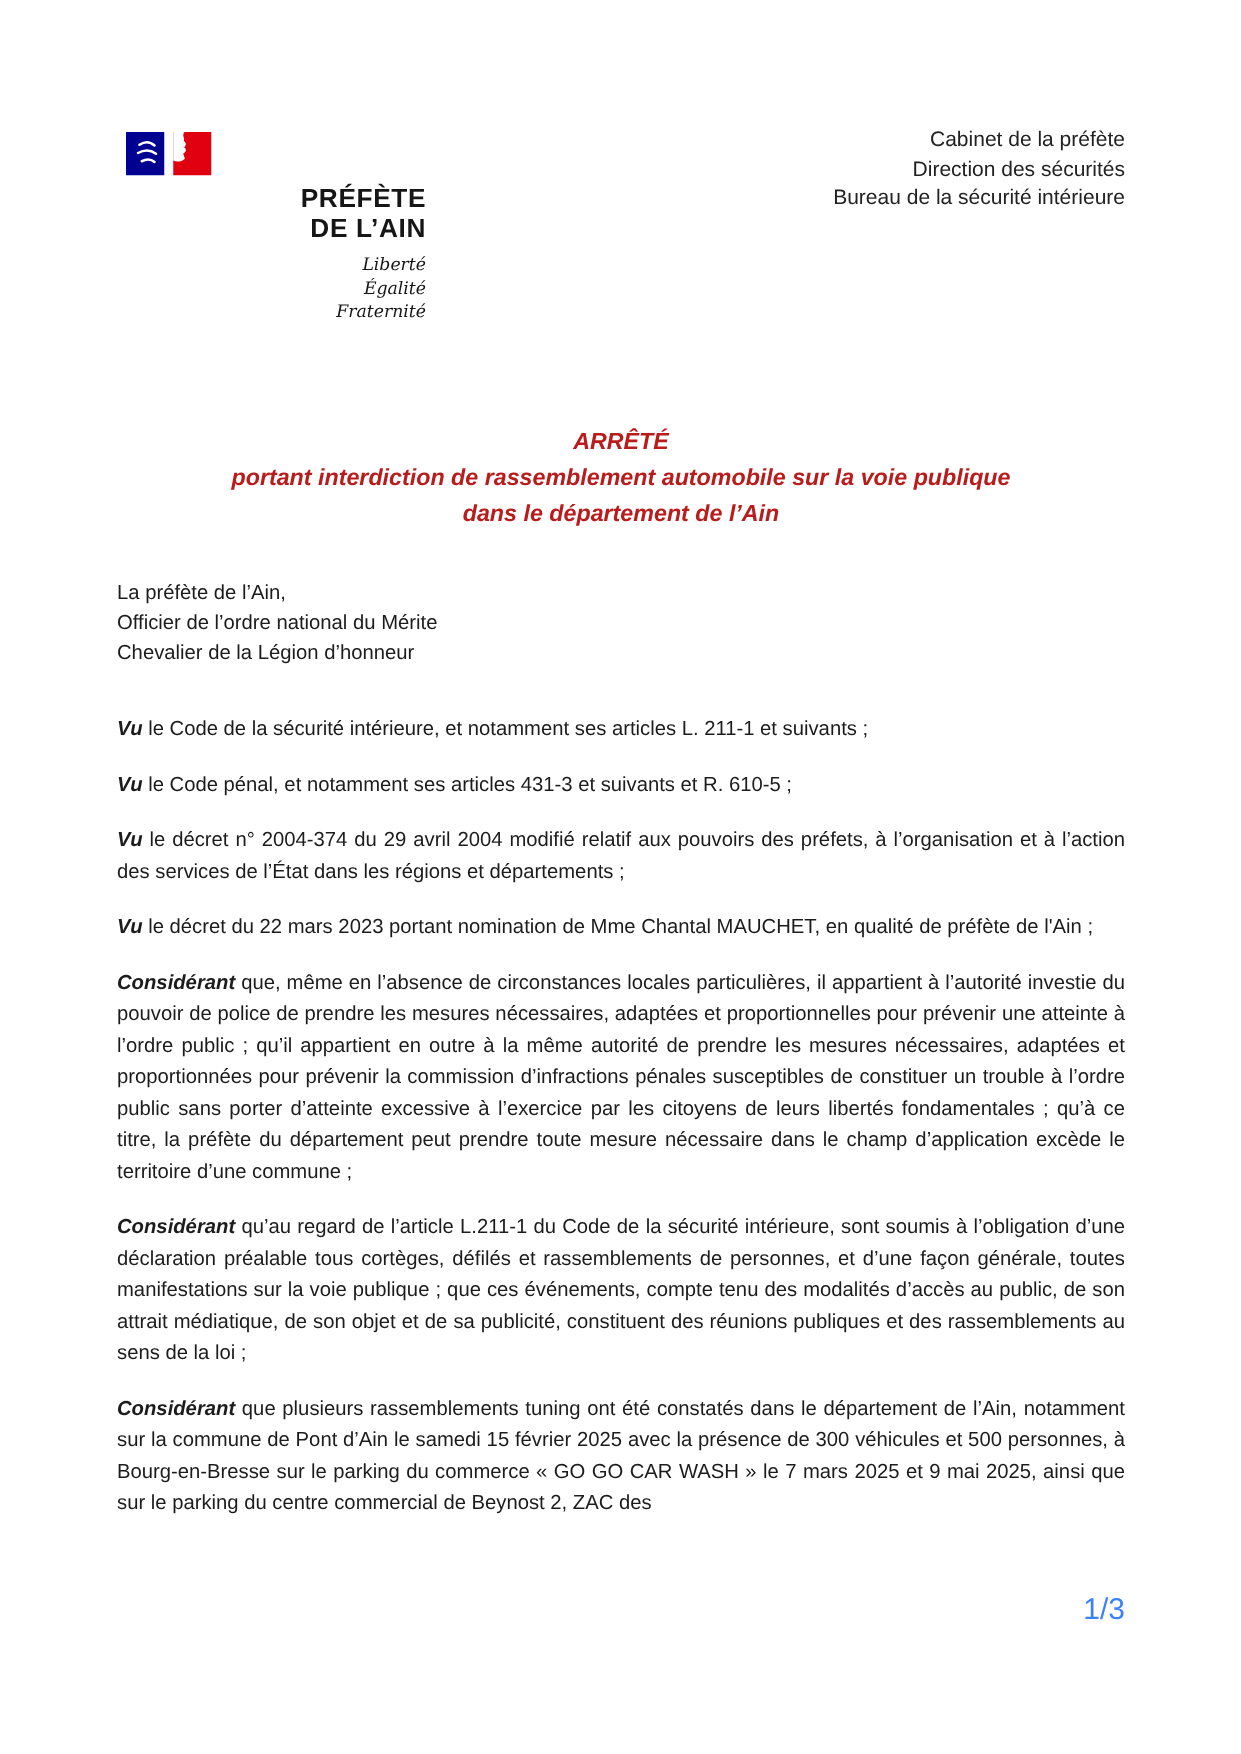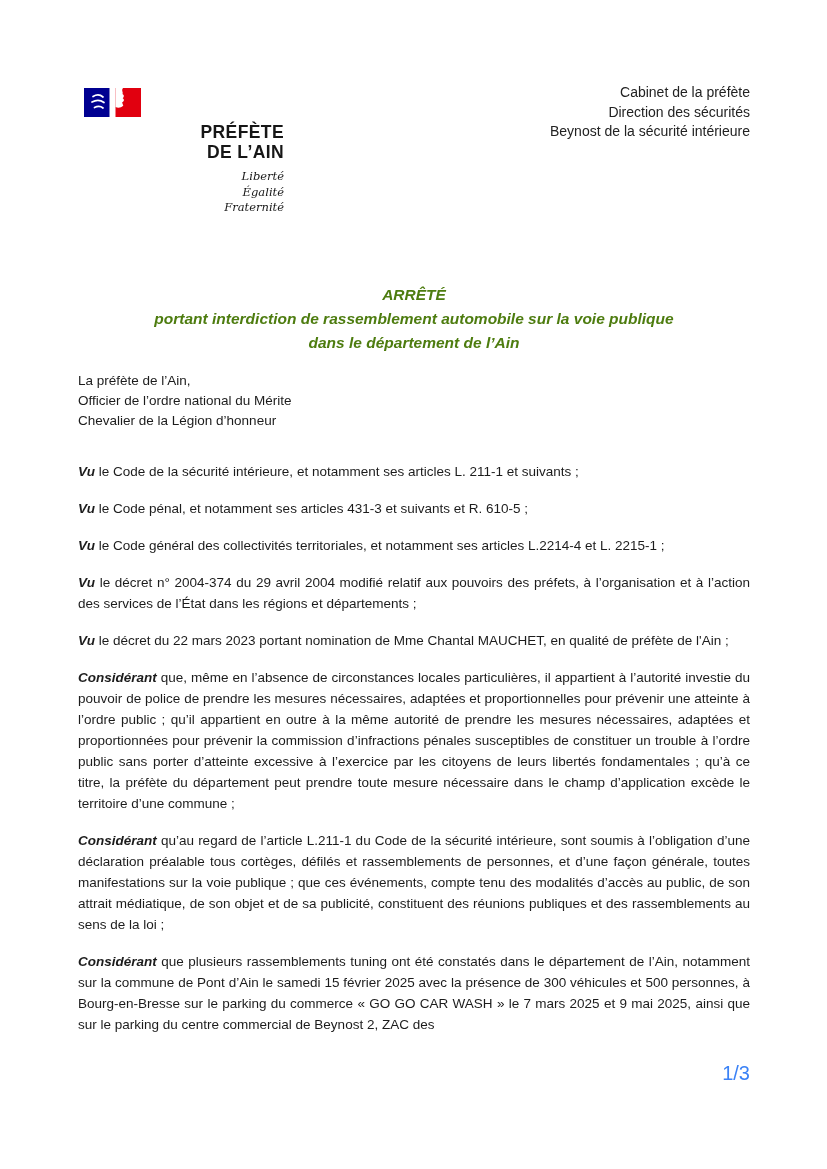--- a/index.html
+++ b/index.html
@@ -65,22 +65,22 @@
     left: 78px;
     right: 77px;
     top: 283px;
   }
   .doc-title {
     text-align: center;
     font-weight: bold;
     font-style: italic;
     font-size: 15.5px;
     line-height: 24px;
-    margin-bottom: 16px;
-    color: #4d7c0f;
+    margin-bottom: 30px;
+    color: #b91c1c;
   }
   .salutation {
     font-size: 13.5px;
     line-height: 20px;
     margin-bottom: 30px;
   }
   .para {
     font-size: 13.5px;
     line-height: 21px;
     text-align: justify;
@@ -125,42 +125,41 @@
     <div class="logo-motto">
       <div>Liberté</div>
       <div>Égalité</div>
       <div>Fraternité</div>
     </div>
   </div>
 
   <div class="header-right">
     <div>Cabinet de la préfète</div>
     <div>Direction des sécurités</div>
-    <div>Beynost de la sécurité intérieure</div>
+    <div>Bureau de la sécurité intérieure</div>
   </div>
 
   <div class="main">
 
     <div class="doc-title">
       <div>ARRÊTÉ</div>
       <div>portant interdiction de rassemblement automobile sur la voie publique</div>
       <div>dans le département de l’Ain</div>
     </div>
 
     <div class="salutation">
       <div>La préfète de l’Ain,</div>
       <div>Officier de l’ordre national du Mérite</div>
       <div>Chevalier de la Légion d’honneur</div>
     </div>
 
     <p class="para"><span class="lead">Vu</span><span> le Code de la sécurité intérieure, et notamment ses articles L. 211-1 et suivants ;</span></p>
 
     <p class="para"><span class="lead">Vu</span><span> le Code pénal, et notamment ses articles 431-3 et suivants et R. 610-5 ;</span></p>
 
-    <p class="para"><span class="lead">Vu</span><span> le Code général des collectivités territoriales, et notamment ses articles L.2214-4 et L. 2215-1 ;</span></p>
 
     <p class="para"><span class="lead">Vu</span><span> le décret n° 2004-374 du 29 avril 2004 modifié relatif aux pouvoirs des préfets, à l’organisation et à l’action des services de l’État dans les régions et départements ;</span></p>
 
     <p class="para"><span class="lead">Vu</span><span> le décret du 22 mars 2023 portant nomination de Mme Chantal MAUCHET, en qualité de préfète de l'Ain ;</span></p>
 
     <p class="para"><span class="lead">Considérant</span><span> que, même en l’absence de circonstances locales particulières, il appartient à l’autorité investie du pouvoir de police de prendre les mesures nécessaires, adaptées et proportionnelles pour prévenir une atteinte à l’ordre public ; qu’il appartient en outre à la même autorité de prendre les mesures nécessaires, adaptées et proportionnées pour prévenir la commission d’infractions pénales susceptibles de constituer un trouble à l’ordre public sans porter d’atteinte excessive à l’exercice par les citoyens de leurs libertés fondamentales ; qu’à ce titre, la préfète du département peut prendre toute mesure nécessaire dans le champ d’application excède le territoire d’une commune ;</span></p>
 
     <p class="para"><span class="lead">Considérant</span><span> qu’au regard de l’article L.211-1 du Code de la sécurité intérieure, sont soumis à l’obligation d’une déclaration préalable tous cortèges, défilés et rassemblements de personnes, et d’une façon générale, toutes manifestations sur la voie publique ; que ces événements, compte tenu des modalités d’accès au public, de son attrait médiatique, de son objet et de sa publicité, constituent des réunions publiques et des rassemblements au sens de la loi ;</span></p>
 
     <p class="para"><span class="lead">Considérant</span><span> que plusieurs rassemblements tuning ont été constatés dans le département de l’Ain, notamment sur la commune de Pont d’Ain le samedi 15 février 2025 avec la présence de 300 véhicules et 500 personnes, à Bourg-en-Bresse sur le parking du commerce « GO GO CAR WASH » le 7 mars 2025 et 9 mai 2025, ainsi que sur le parking du centre commercial de Beynost 2, ZAC des</span></p>

